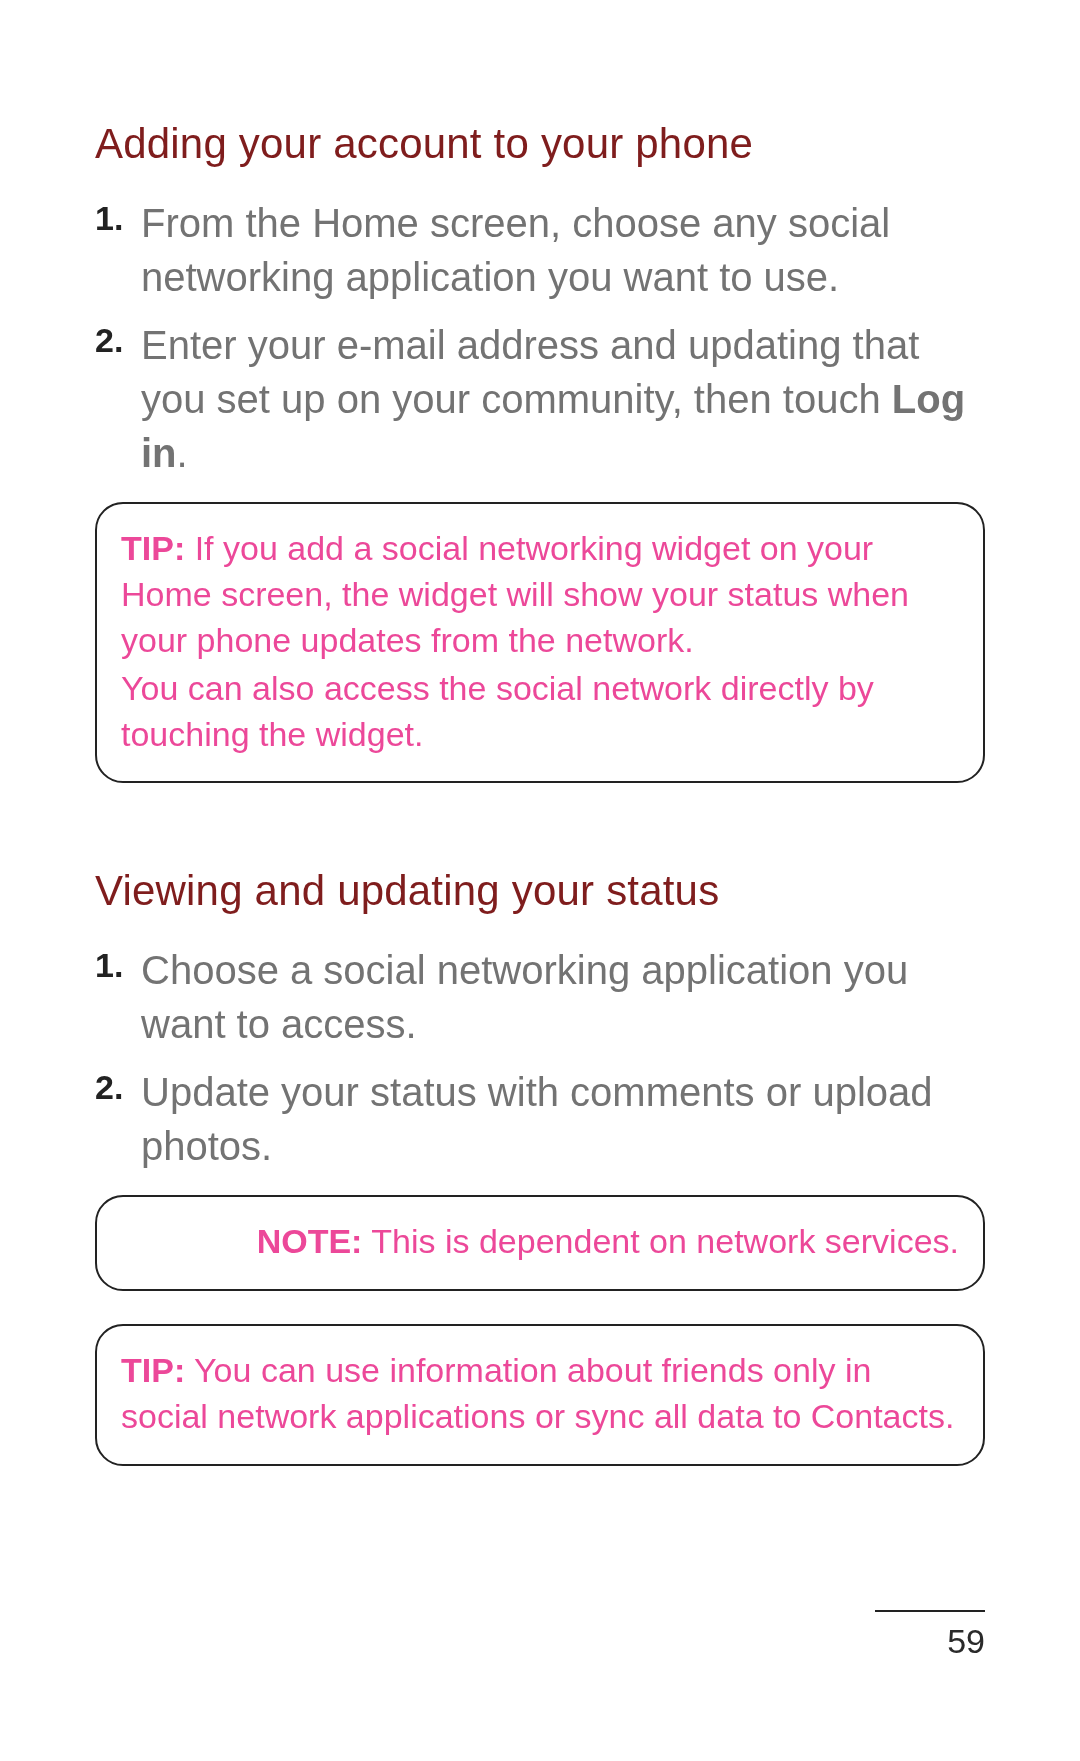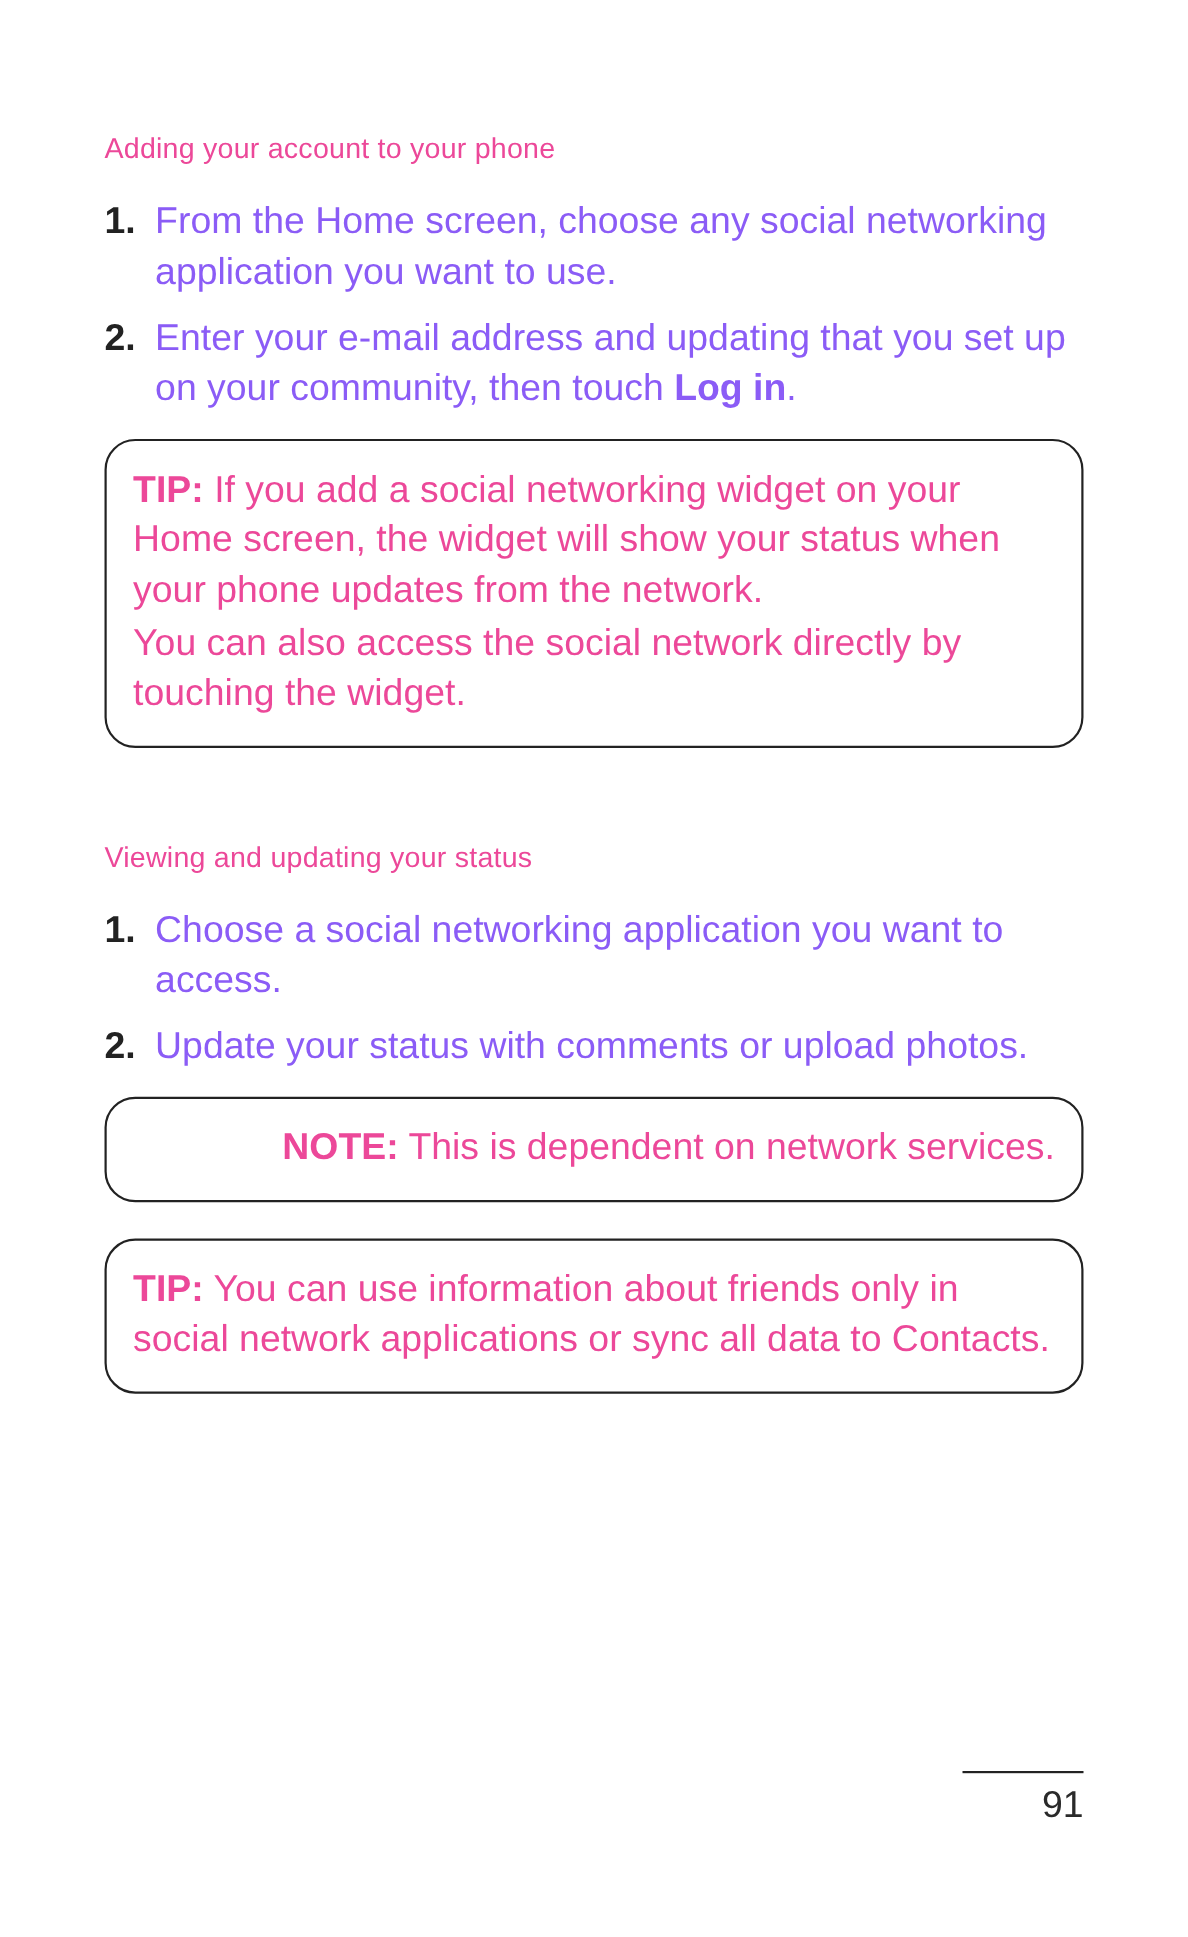--- a/index.html
+++ b/index.html
@@ -13,40 +13,40 @@
     font-weight: 300;
   }
   .page {
     position: relative;
     box-sizing: border-box;
     width: 1080px;
     height: 1761px;
     padding: 120px 95px 0 95px;
   }
   .heading {
-    font-size: 26px;
+    font-size: 42px;
     font-weight: 500;
     letter-spacing: 0.2px;
     margin: 0 0 28px 0;
-    color: #ec4899;
+    color: #7f1d1d;
   }
   .list {
     counter-reset: step;
     list-style: none;
     padding: 0;
     margin: 0 0 22px 0;
   }
   .list li {
     counter-increment: step;
     position: relative;
-    font-size: 34px;
+    font-size: 40px;
     line-height: 1.35;
     padding-left: 46px;
     margin-bottom: 14px;
-    color: #8b5cf6;
+    color: #737373;
   }
   .list li::before {
     content: counter(step) ".";
     position: absolute;
     left: 0;
     top: 0;
     font-weight: 600;
     font-size: 34px;
     color: #222;
   }
@@ -137,16 +137,16 @@
 
   <div class="callout">
     <p>
       <span class="label">TIP:</span>
       <span>You can use information about friends only in social network applications or sync all data to Contacts.</span>
     </p>
   </div>
 
   <div class="footer">
     <hr class="footer-rule">
-    <div class="page-number">91</div>
+    <div class="page-number">59</div>
   </div>
 
 </div>
 
 </body></html>

